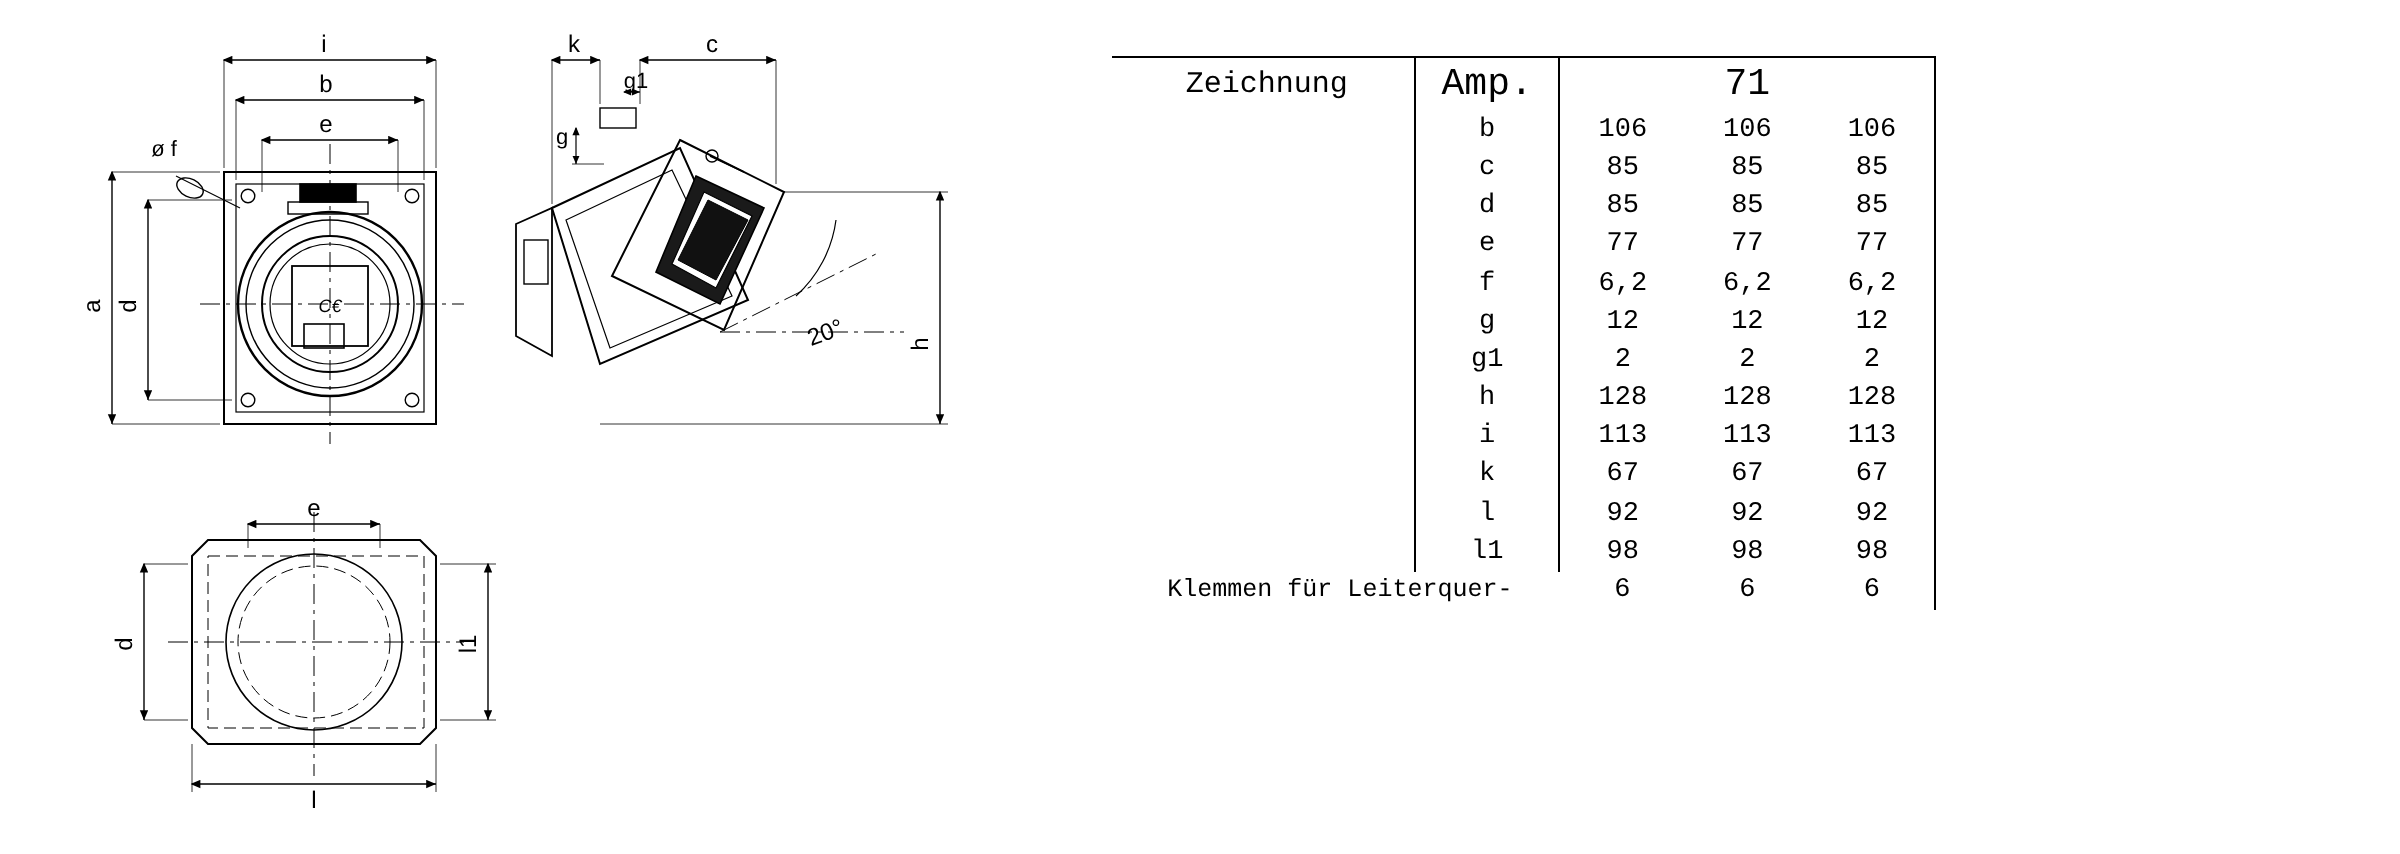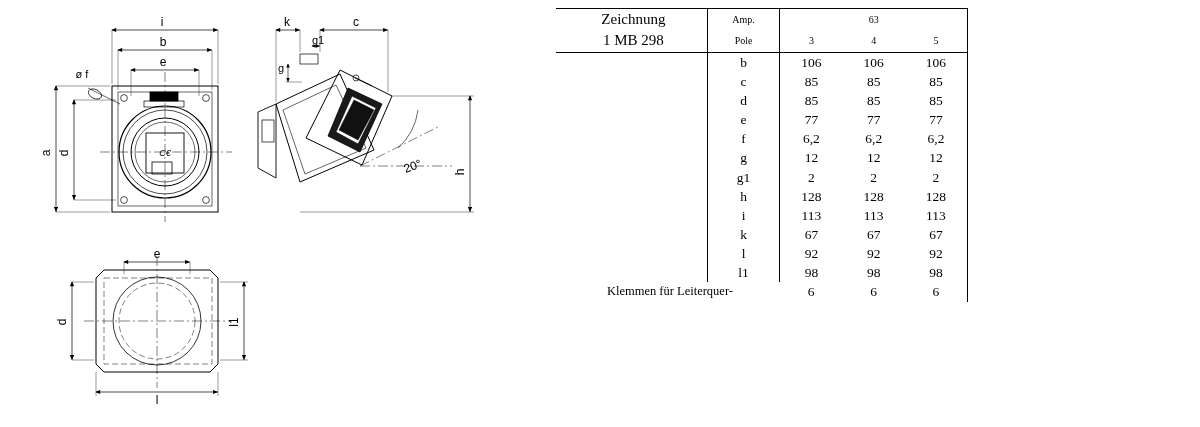--- a/index.html
+++ b/index.html
@@ -37,40 +37,41 @@
   .table-area {
     position: absolute;
     left: 556px;
     top: 8px;
     width: 430px;
     height: 412px;
   }
 
   table.dim {
     border-collapse: collapse;
-    font-family: Liberation Serif, serif;
+    font-family: Liberation Mono, monospace;
     font-size: 13.5px;
     width: 412px;
+    margin-top: 20px;
   }
   table.dim td, table.dim th {
     padding: 0;
     font-weight: normal;
     text-align: center;
     vertical-align: middle;
     line-height: 1.42;
   }
   .head-title {
     text-align: left;
     font-size: 15px;
     font-weight: bold;
     padding-left: 4px !important;
     white-space: nowrap;
   }
   .head-sub {
-    font-size: 10px;
+    font-size: 19px;
     font-weight: bold;
   }
   .lbl {
     font-size: 13.5px;
   }
   .b-top { border-top: 1.6px solid #000; }
   .b-bottom { border-bottom: 1.6px solid #000; }
   .b-left { border-left: 1.6px solid #000; }
   .b-right { border-right: 1.6px solid #000; }
 
@@ -242,30 +243,23 @@
           <col class="col-name">
         <col class="col-val">
           <col class="col-val">
           <col class="col-val">
       </colgroup>
       <tbody>
 
         <tr>
           <td class="head-title b-top">Zeichnung</td>
           <td class="head-sub b-top b-left b-right">Amp.</td>
-          <td class="head-sub b-top b-right" colspan="3">63</td>
-        </tr>
-
-        <tr>
-          <td class="head-title b-bottom">1 MB 298</td>
-          <td class="head-sub b-bottom b-left b-right">Pole</td>
-          <td class="head-sub b-bottom">3</td>
-          <td class="head-sub b-bottom">4</td>
-          <td class="head-sub b-bottom b-right">5</td>
-        </tr>
+          <td class="head-sub b-top b-right" colspan="3">71</td>
+        </tr>
+
 
         <tr>
           <td></td>
           <td class="lbl b-left b-right">b</td>
           <td>106</td>
           <td>106</td>
           <td class="b-right">106</td>
         </tr>
         <tr>
           <td></td>

